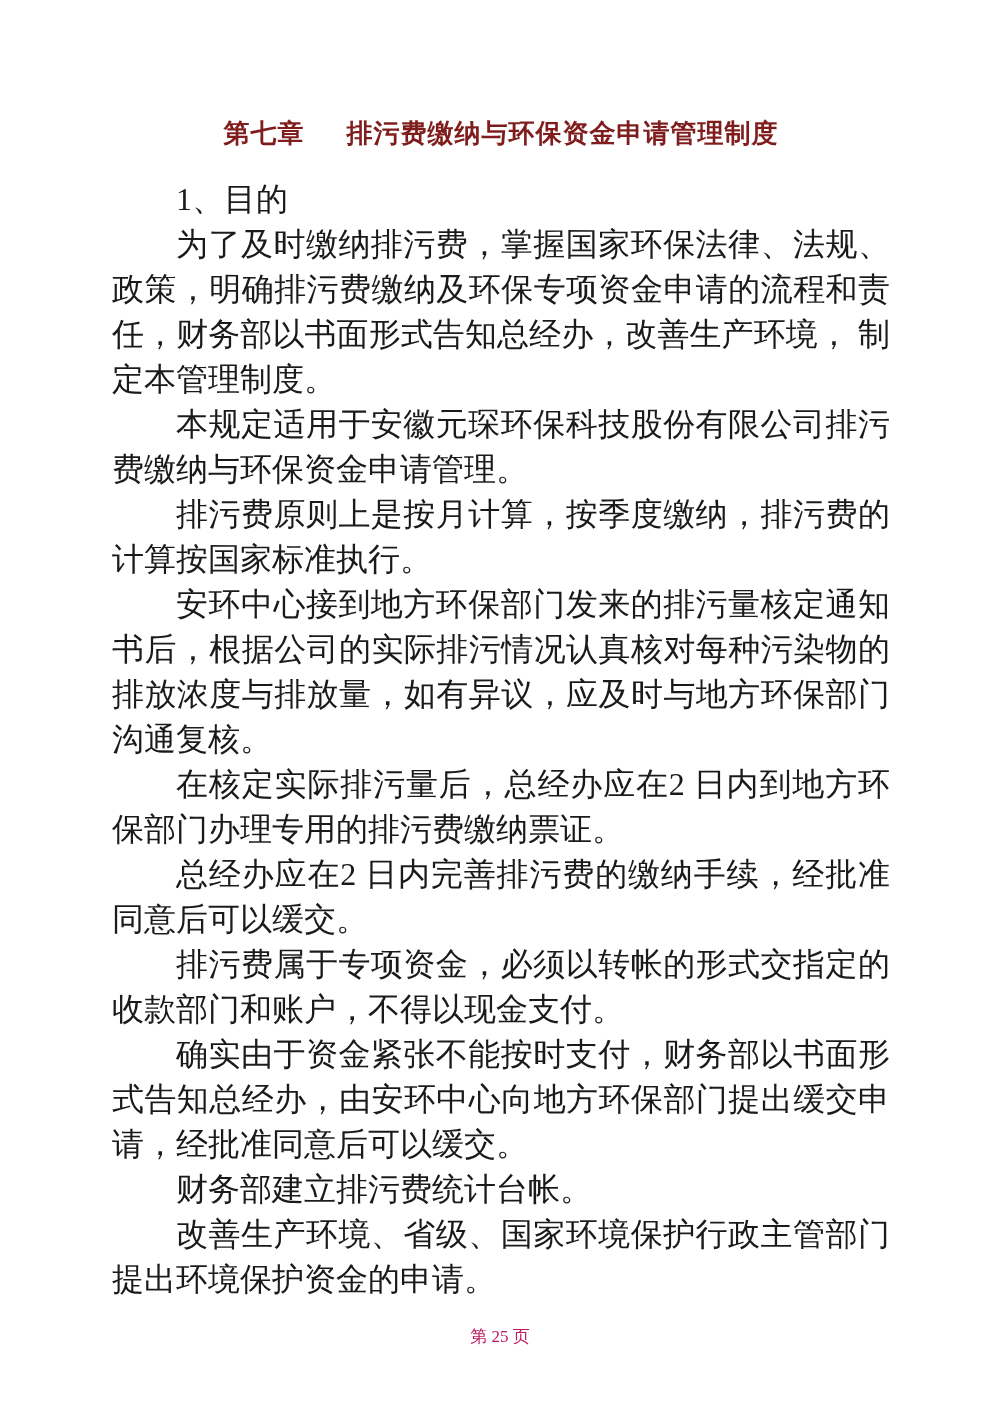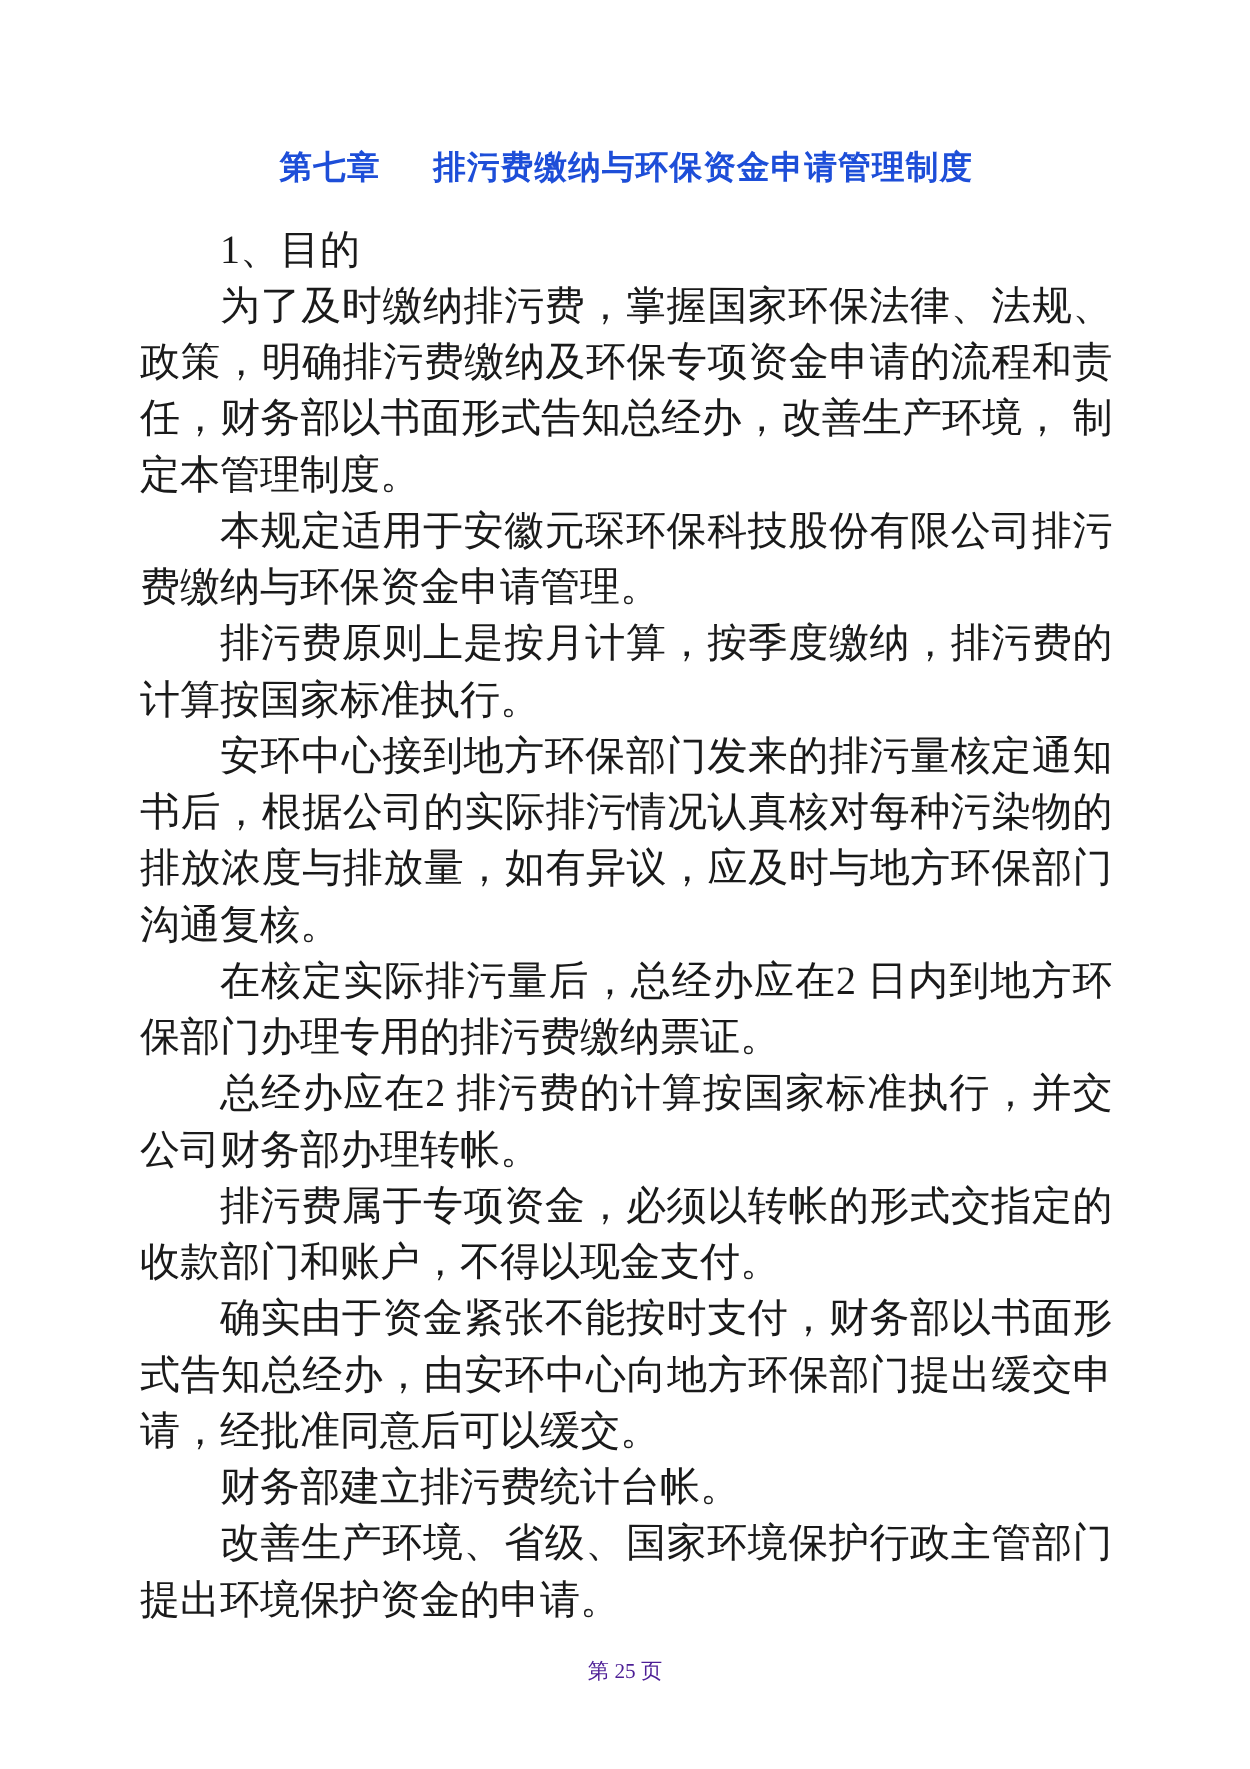--- a/index.html
+++ b/index.html
@@ -17,21 +17,21 @@
     overflow: hidden;
     box-sizing: border-box;
     padding-top: 110px;
   }
   .chapter-heading {
     margin: 0 110px 20px 112px;
     font-size: 26px;
     font-weight: bold;
     line-height: 47px;
     text-align: center;
-    color: #1d4ed8;
+    color: #7f1d1d;
     letter-spacing: 1px;
     white-space: nowrap;
   }
   .title-gap {
     display: inline-block;
     width: 42px;
   }
   .content {
     margin: 0 110px 0 112px;
     font-size: 32px;
@@ -44,38 +44,38 @@
     word-break: break-all;
   }
   .footer {
     position: absolute;
     left: 0;
     right: 0;
     top: 1326px;
     text-align: center;
     font-size: 17px;
     line-height: 22px;
-    color: #4c1d95;
+    color: #be185d;
   }
 </style>
 </head>
 <body>
 
 <div class="page">
 
   <h1 class="chapter-heading"><span>第七章</span><span class="title-gap"></span><span>排污费缴纳与环保资金申请管理制度</span></h1>
 
   <div class="content">
     <p class="para">1、目的</p>
     <p class="para">为了及时缴纳排污费，掌握国家环保法律、法规、政策，明确排污费缴纳及环保专项资金申请的流程和责任，财务部以书面形式告知总经办，改善生产环境， 制定本管理制度。</p>
     <p class="para">本规定适用于安徽元琛环保科技股份有限公司排污费缴纳与环保资金申请管理。</p>
     <p class="para">排污费原则上是按月计算，按季度缴纳，排污费的计算按国家标准执行。</p>
     <p class="para">安环中心接到地方环保部门发来的排污量核定通知书后，根据公司的实际排污情况认真核对每种污染物的排放浓度与排放量，如有异议，应及时与地方环保部门沟通复核。</p>
     <p class="para">在核定实际排污量后，总经办应在2 日内到地方环保部门办理专用的排污费缴纳票证。</p>
-    <p class="para">总经办应在2 排污费的计算按国家标准执行，并交公司财务部办理转帐。</p>
+    <p class="para">总经办应在2 日内完善排污费的缴纳手续，经批准同意后可以缓交。</p>
     <p class="para">排污费属于专项资金，必须以转帐的形式交指定的收款部门和账户，不得以现金支付。</p>
     <p class="para">确实由于资金紧张不能按时支付，财务部以书面形式告知总经办，由安环中心向地方环保部门提出缓交申请，经批准同意后可以缓交。</p>
     <p class="para">财务部建立排污费统计台帐。</p>
     <p class="para">改善生产环境、省级、国家环境保护行政主管部门提出环境保护资金的申请。</p>
   </div>
 
   <div class="footer">
     <span>第 25 页</span>
   </div>
 

